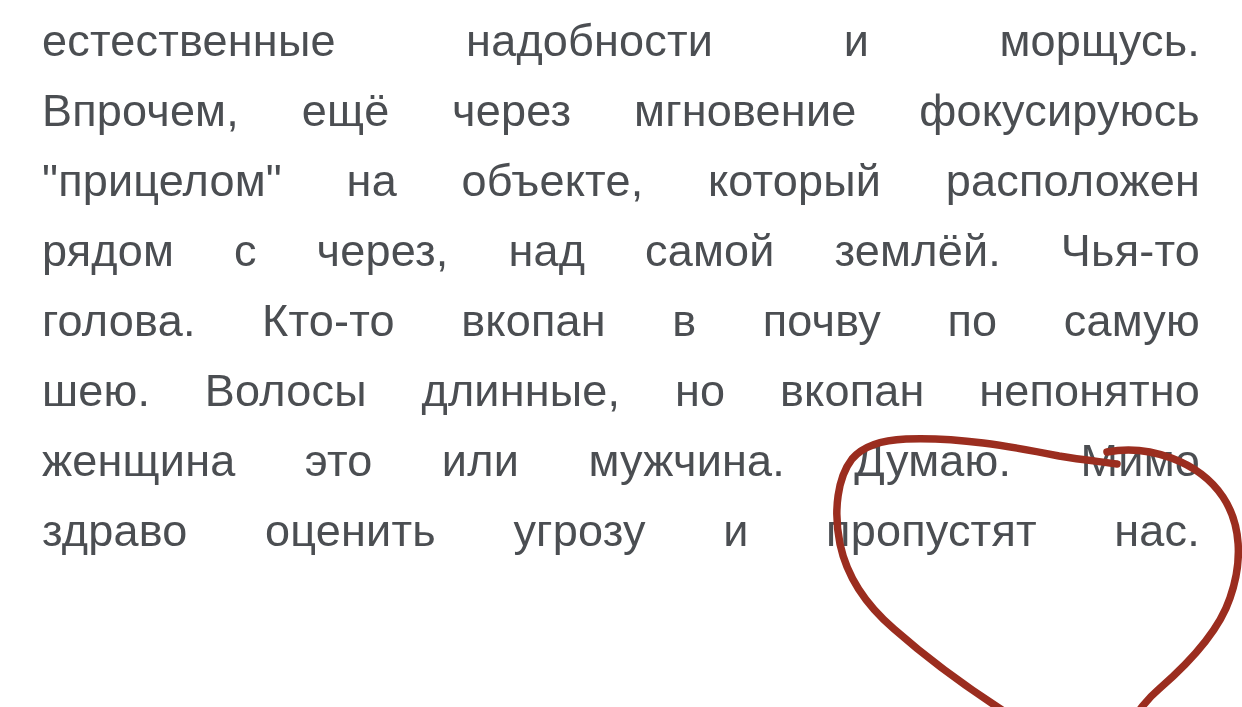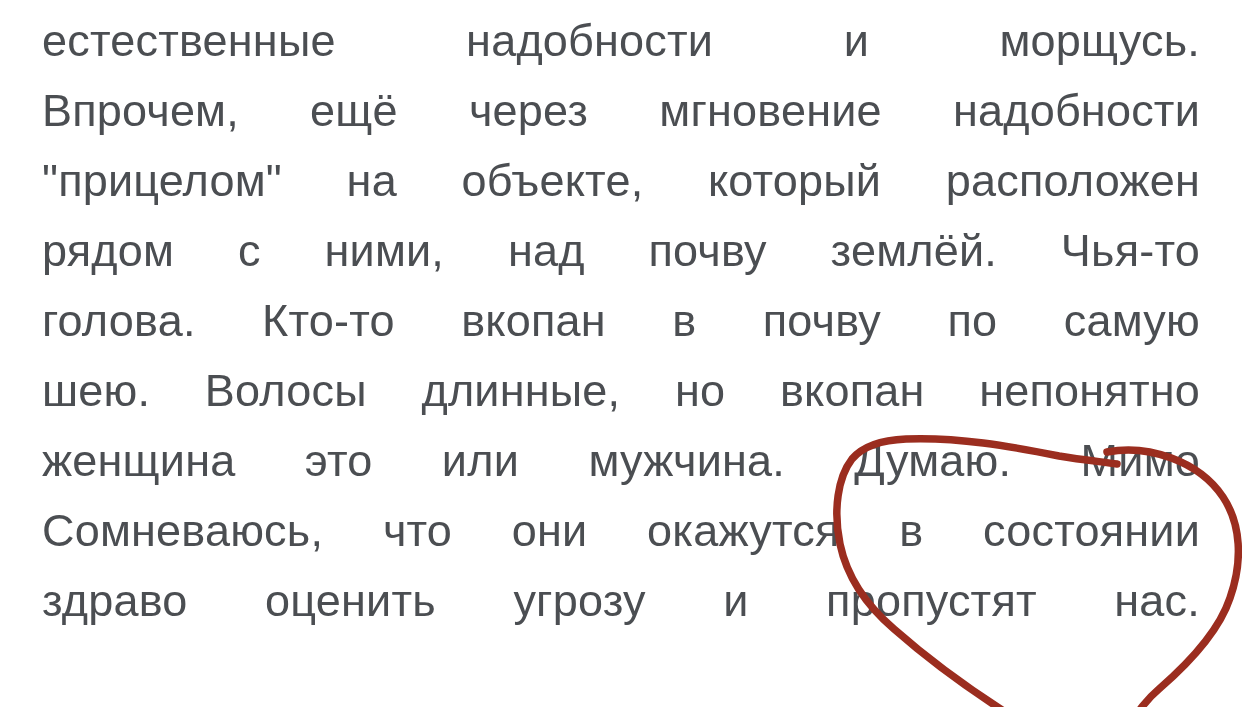--- a/index.html
+++ b/index.html
@@ -55,27 +55,26 @@
     stroke-linejoin: round;
   }
 </style>
 </head>
 <body>
 
 <div class="reader-page">
 
   <div class="page-text">
     <div class="text-line">естественные надобности и морщусь.</div>
-    <div class="text-line">Впрочем, ещё через мгновение надобности</div>
+    <div class="text-line">Впрочем, ещё через мгновение фокусируюсь</div>
     <div class="text-line">"прицелом" на объекте, который расположен</div>
-    <div class="text-line">рядом с ними, над почву землёй. Чья-то</div>
+    <div class="text-line">рядом с через, над самой землёй. Чья-то</div>
     <div class="text-line">голова. Кто-то вкопан в почву по самую</div>
     <div class="text-line">шею. Волосы длинные, но вкопан непонятно</div>
     <div class="text-line">женщина это или мужчина. Думаю. Мимо</div>
-    <div class="text-line">Сомневаюсь, что они окажутся в состоянии</div>
     <div class="text-line">здраво оценить угрозу и пропустят нас.</div>
   </div>
 
   <svg class="ink-layer" viewBox="0 0 1242 707" width="1242" height="707" aria-hidden="true">
     <path d="M 1107 452
              C 1148 444, 1199 461, 1223 497
              C 1241 524, 1243 561, 1230 598
              C 1219 631, 1189 663, 1159 689
              C 1146 700, 1138 712, 1130 724
              C 1108 746, 1050 740, 1013 717

